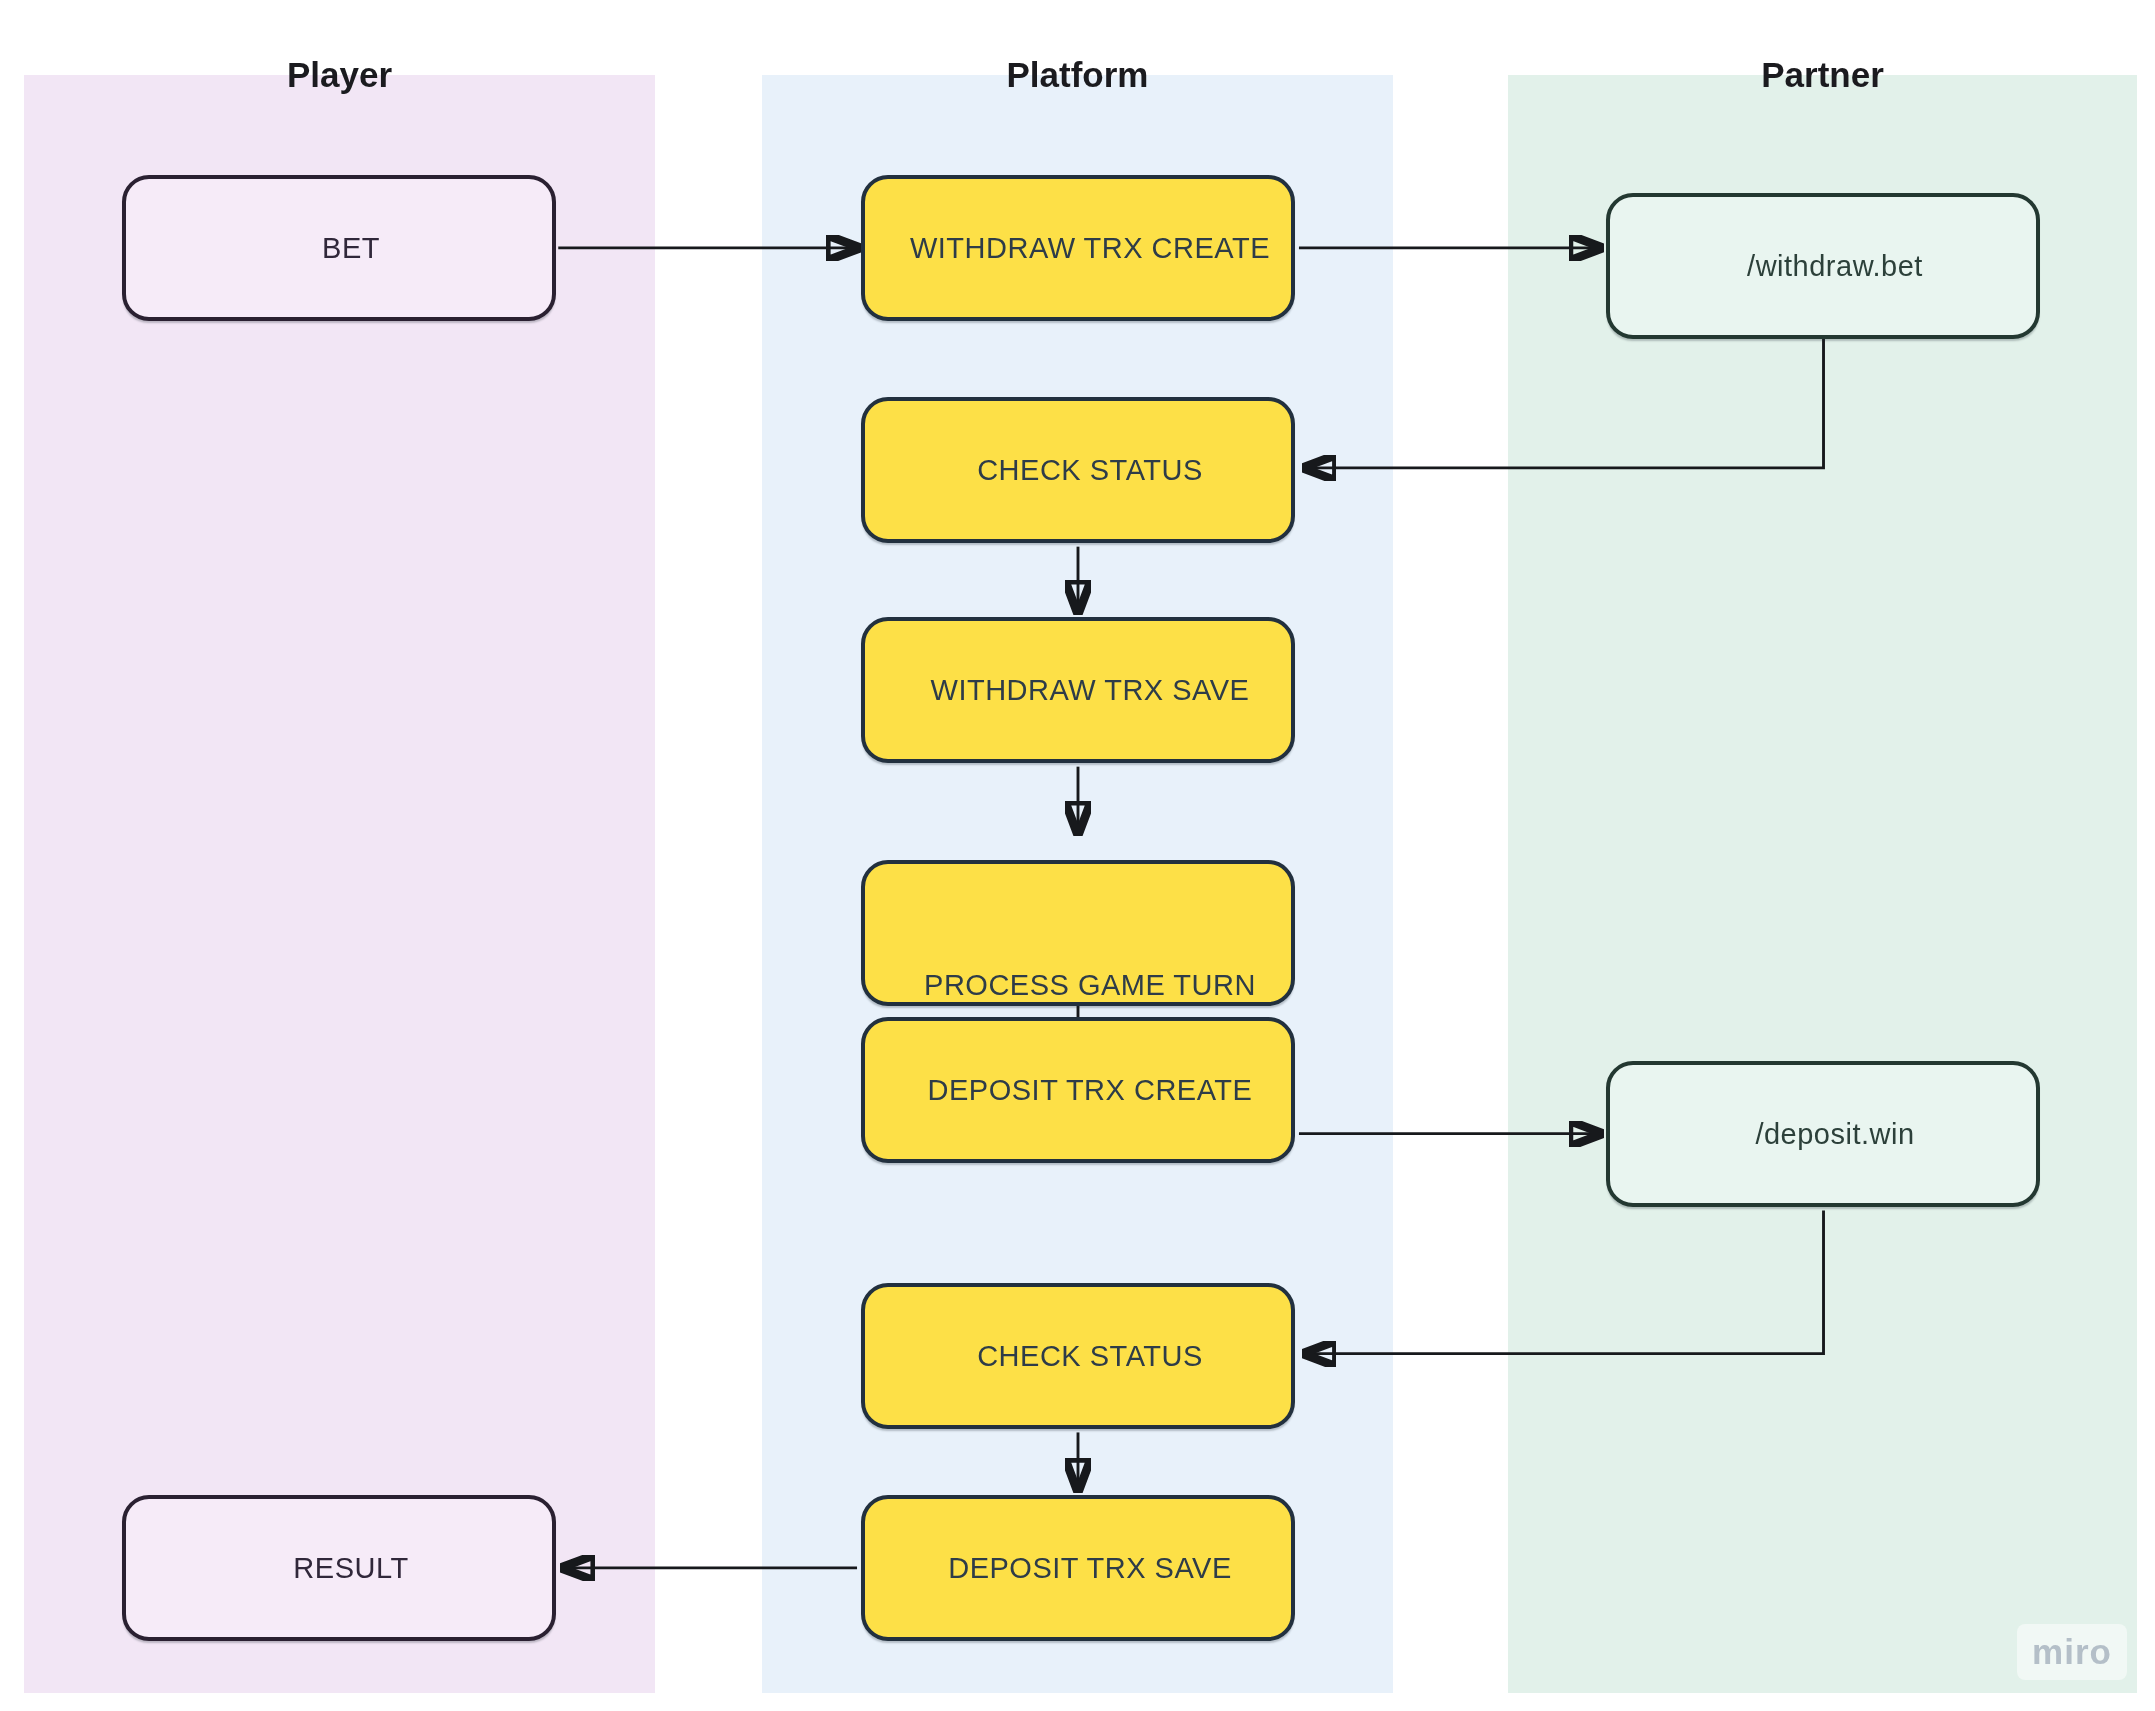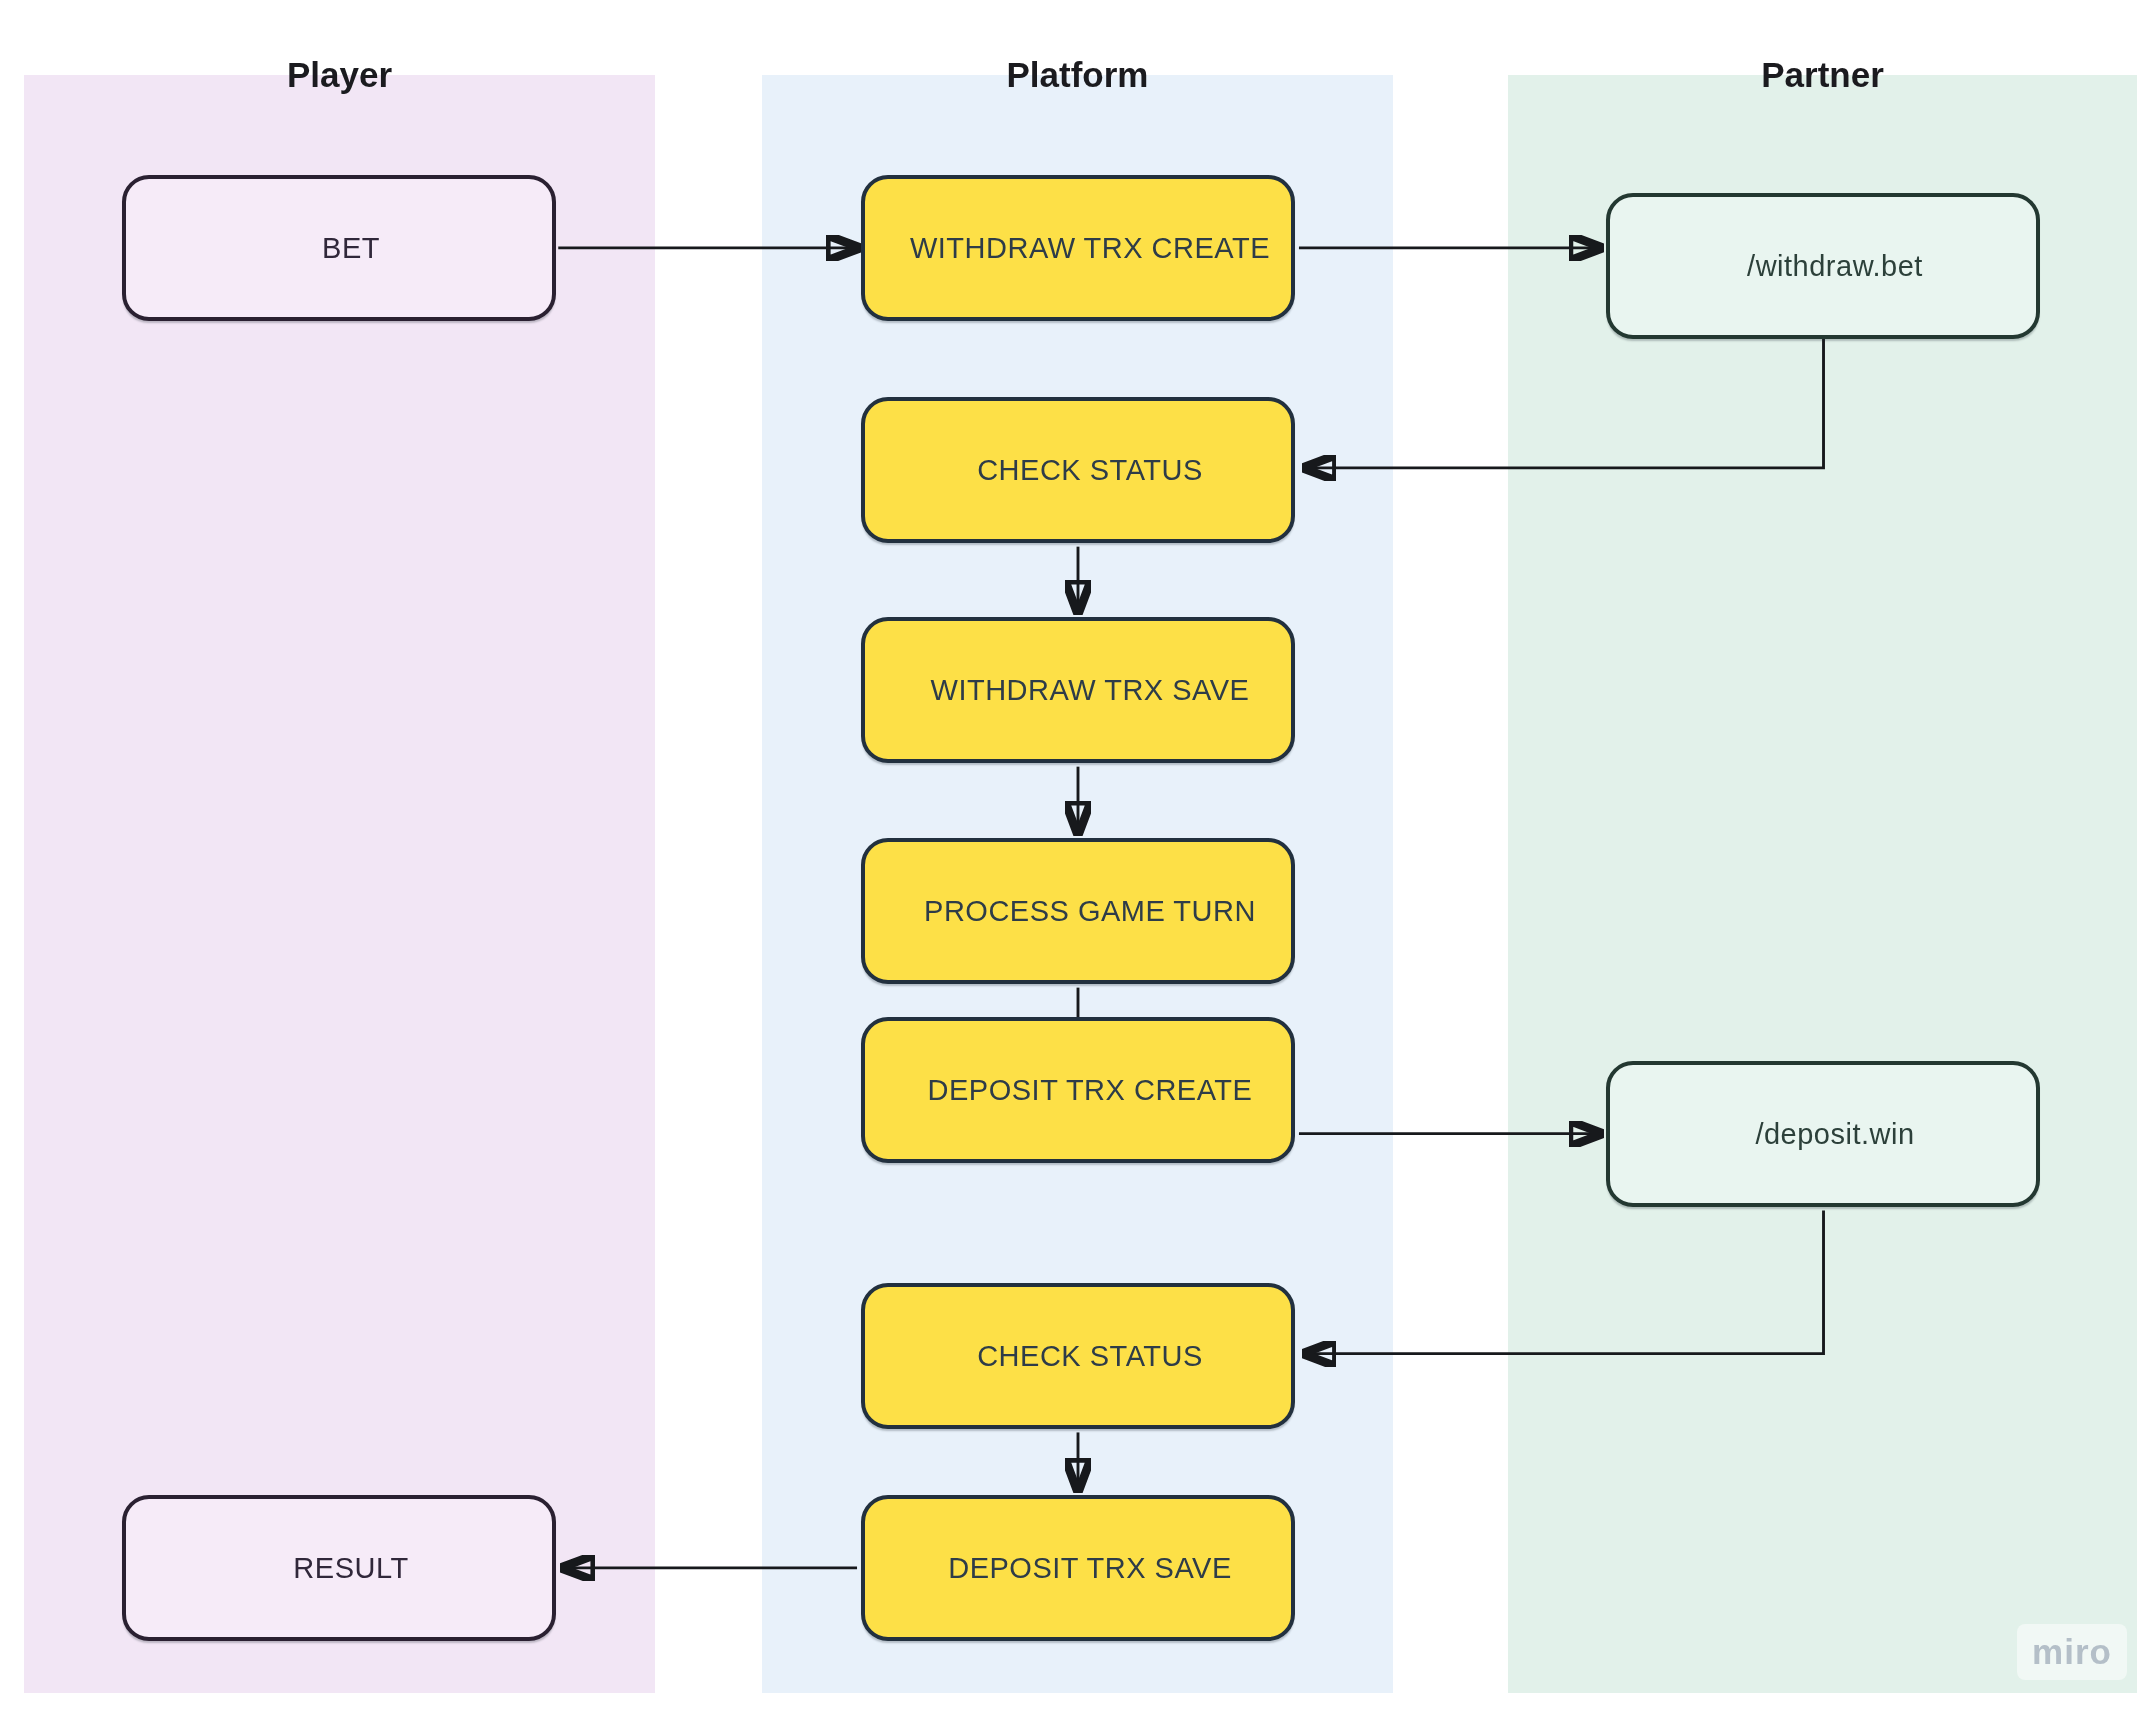--- a/index.html
+++ b/index.html
@@ -42,21 +42,21 @@
   }
   .node.player   { background: #f6ebf8; border-color: #2a2031; color: #30273a; }
   .node.platform { background: #fde047; border-color: #22303e; color: #2e3c48; }
   .node.partner  { background: #e9f5f0; border-color: #233831; color: #2c403a; }
 
   #node-bet                 { left: 122px;  top: 175px;  }
   #node-withdraw-trx-create { left: 861px;  top: 175px;  }
   #node-withdraw-bet        { left: 1606px; top: 175px; margin-top: 18px;  }
   #node-check-status-1      { left: 861px;  top: 397px;  }
   #node-withdraw-trx-save   { left: 861px;  top: 617px;  }
-  #node-process-game-turn   { left: 861px;  top: 838px;  }
+  #node-process-game-turn   { left: 861px;  top: 860px; align-items: flex-end;  }
   #node-deposit-trx-create  { left: 861px;  top: 1017px; }
   #node-deposit-win         { left: 1606px; top: 1061px; }
   #node-check-status-2      { left: 861px;  top: 1283px; }
   #node-deposit-trx-save    { left: 861px;  top: 1495px; }
   #node-result              { left: 122px;  top: 1495px; }
 
   
   #connectors {
     position: absolute; left: 0; top: 0;
     width: 2156px; height: 1712px;

